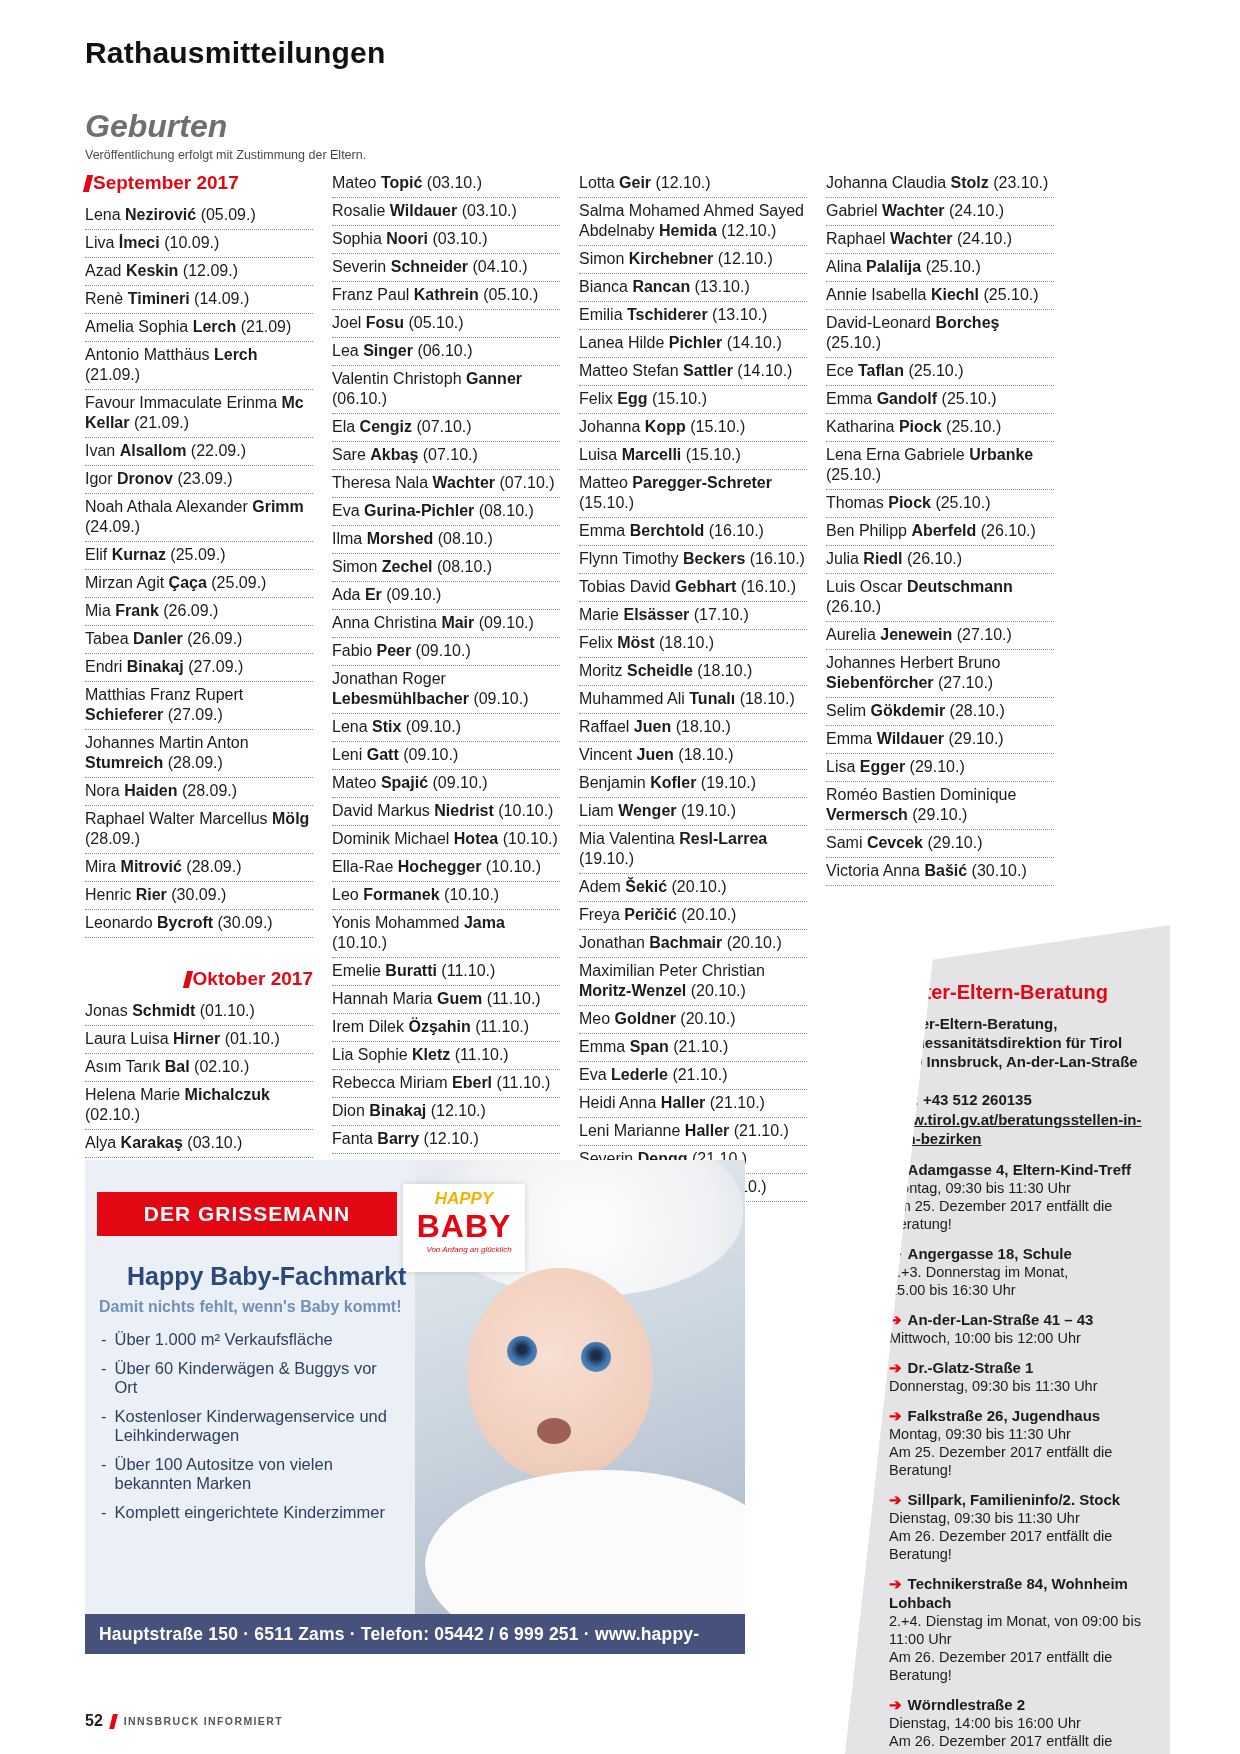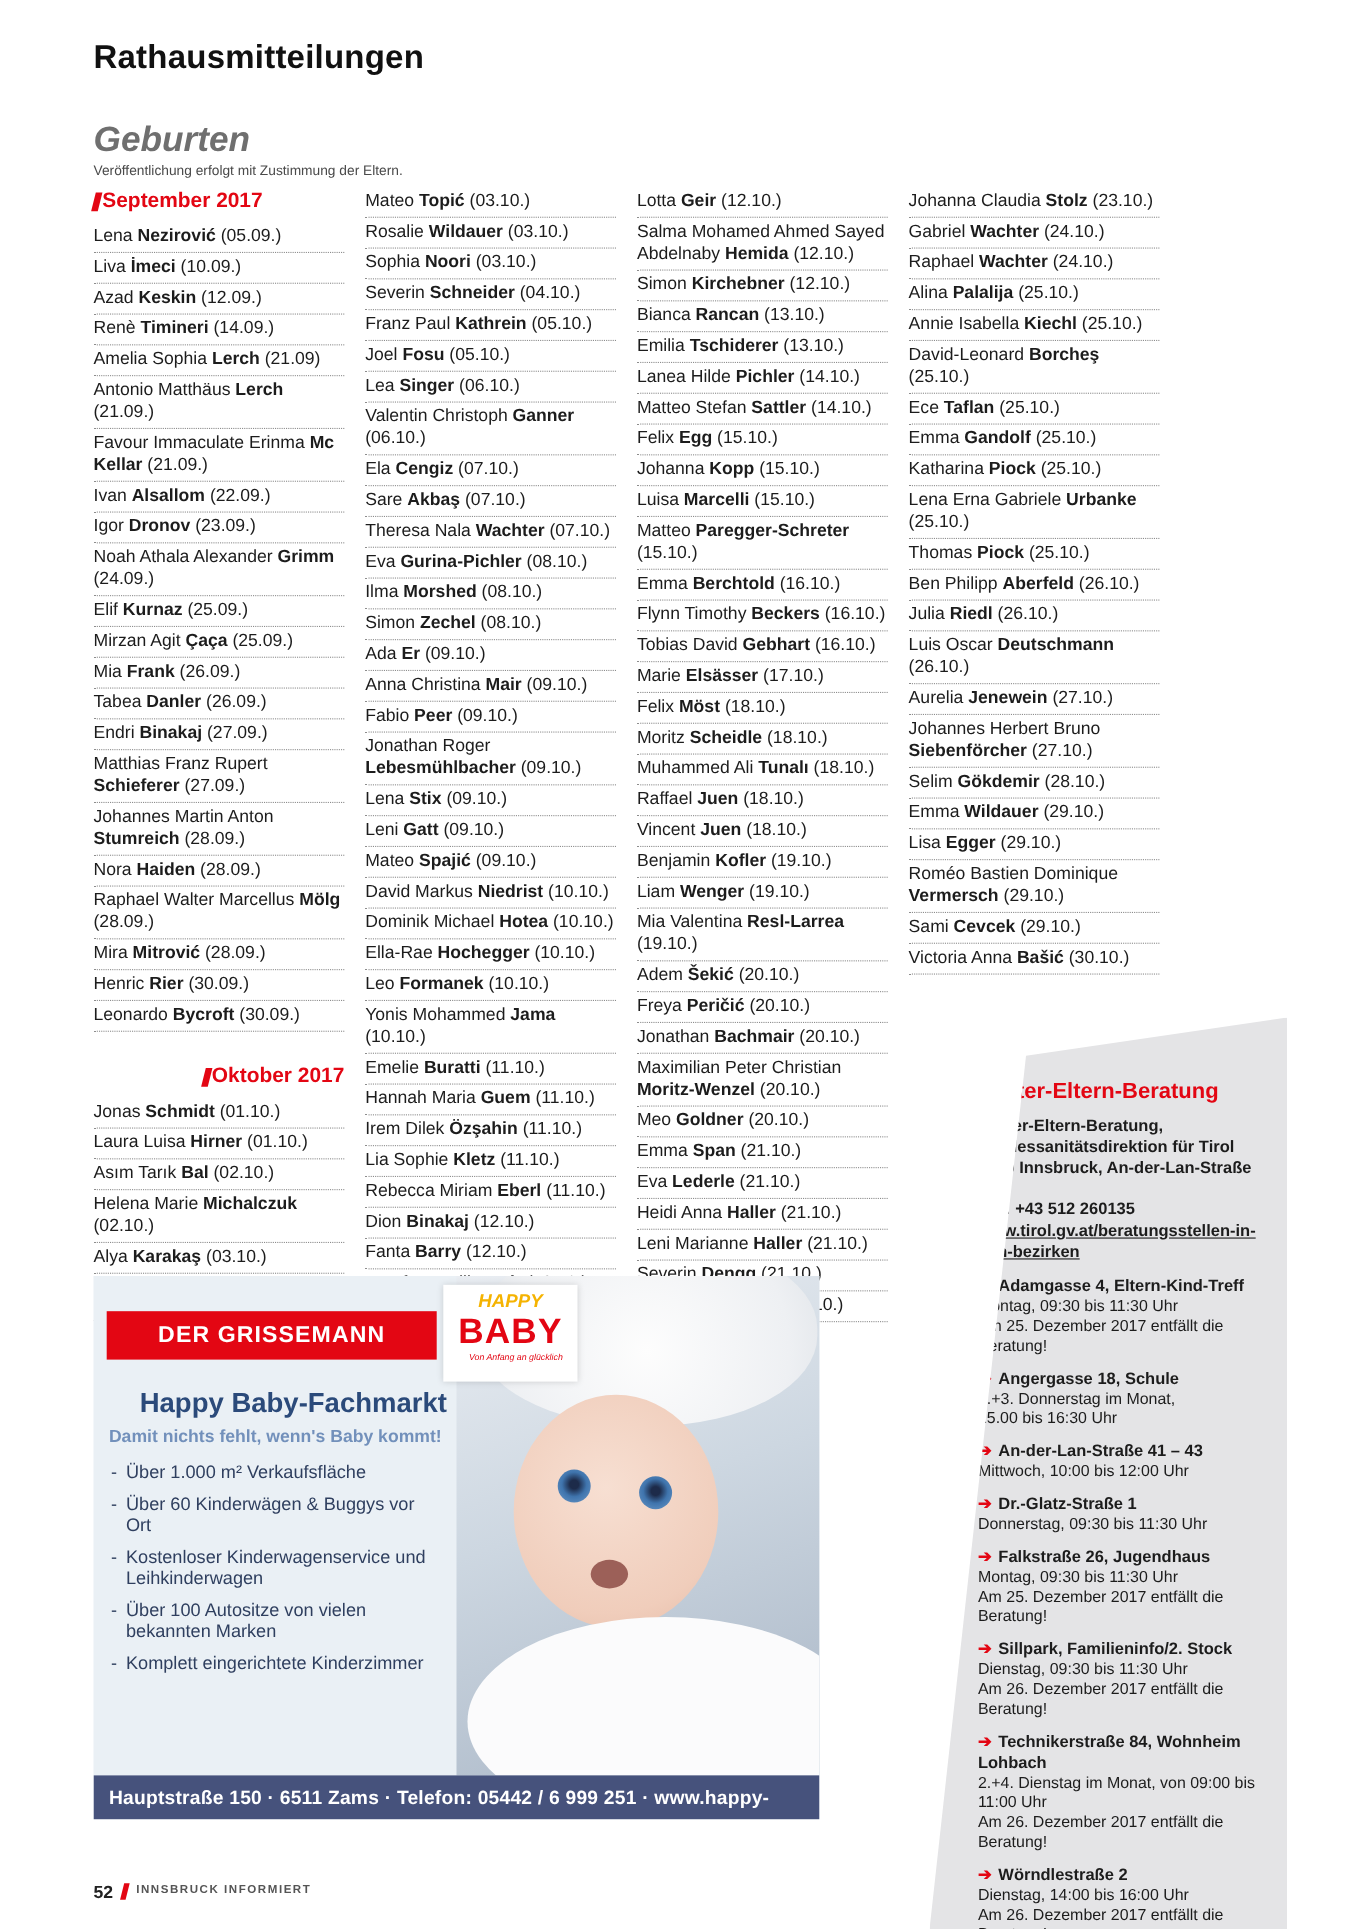--- a/index.html
+++ b/index.html
@@ -24,21 +24,21 @@
   .ad-photo{position:absolute;right:0;top:0;width:330px;height:454px;overflow:hidden;
     background:linear-gradient(160deg,#e9edf2 0%,#cdd7e1 45%,#a9b6c6 100%);}
   .ad-photo .hat{position:absolute;left:18px;top:-34px;width:310px;height:170px;background:radial-gradient(circle at 50% 60%,#fdfdfd 0%,#eef0f3 70%,#dfe3e8 100%);border-radius:48%;}
   .ad-photo .face{position:absolute;left:52px;top:108px;width:186px;height:212px;background:radial-gradient(circle at 45% 40%,#f7dfd2 0%,#f0cdbb 70%,#e4baa6 100%);border-radius:50%;}
   .ad-photo .eye{position:absolute;width:30px;height:30px;border-radius:50%;background:radial-gradient(circle at 50% 45%,#1d2b4a 18%,#3f74ad 50%,#6d9ac8 100%);}
   .ad-photo .eye.l{left:92px;top:176px;} .ad-photo .eye.r{left:166px;top:182px;}
   .ad-photo .mouth{position:absolute;left:122px;top:258px;width:34px;height:26px;background:#9c6058;border-radius:50%;}
   .ad-photo .blanket{position:absolute;right:-40px;bottom:-46px;width:360px;height:190px;background:#fbfbfc;border-radius:50%;}
   .ad-banner{position:absolute;left:12px;top:32px;width:300px;height:44px;background:#e30613;color:#fff;
     display:flex;align-items:center;justify-content:center;font-weight:800;font-size:21px;letter-spacing:1px;}
-  .ad-logo{position:absolute;left:318px;top:8px;width:122px;height:88px;background:#fff;text-align:center;box-shadow:0 0 6px rgba(0,0,0,.15);}
+  .ad-logo{position:absolute;left:318px;top:24px;width:122px;height:88px;background:#fff;text-align:center;box-shadow:0 0 6px rgba(0,0,0,.15);}
   .ad-logo .happy{color:#f5b301;font-weight:800;font-style:italic;font-size:17px;line-height:22px;margin-top:4px;}
   .ad-logo .baby{color:#e30613;font-weight:800;font-size:32px;line-height:32px;letter-spacing:1px;}
   .ad-logo .tag{color:#e30613;font-style:italic;font-size:8px;margin-top:3px;margin-left:10px;}
   .ad-headline{position:absolute;left:14px;top:102px;color:#2b4a7a;font-weight:800;font-size:25px;margin-left:28px;}
   .ad-subheadline{position:absolute;left:14px;top:138px;color:#7290bb;font-weight:700;font-size:16px;}
   .ad-bullets{position:absolute;left:16px;top:170px;width:300px;}
   .ad-bullet{display:flex;gap:8px;color:#2f3f5f;font-size:16.5px;line-height:19px;margin-bottom:10px;}
   .ad-bar{position:absolute;left:0;bottom:0;width:660px;height:40px;background:#46527c;color:#fff;
     font-weight:700;font-size:17.5px;line-height:40px;padding-left:14px;box-sizing:border-box;letter-spacing:.2px;}
   
@@ -48,21 +48,21 @@
   .b-title{color:#e30613;font-weight:800;font-size:20px;margin-bottom:10px;}
   .b-addr-line{font-weight:700;font-size:15px;line-height:19px;}
   .b-link{display:inline-block;font-weight:700;font-size:15px;line-height:19px;text-decoration:underline;color:#1c1c1c;margin-top:1px;}
   .b-entries{margin-top:12px;}
   .b-entry{margin-bottom:11px;}
   .b-locline{font-size:15px;line-height:19px;}
   .b-arrow{color:#e30613;font-weight:800;margin-right:6px;}
   .b-loc{font-weight:700;}
   .b-line{font-size:14.5px;line-height:18px;}
   
-  .footer{position:absolute;left:85px;top:1712px;display:flex;gap:8px;}
+  .footer{position:absolute;left:85px;top:1712px;display:flex;align-items:center;gap:8px;}
   .footer .pno{font-size:16px;font-weight:700;color:#222;}
   .footer .slash{display:inline-block;width:5px;height:15px;background:#e30613;transform:skewX(-14deg);}
   .footer .mag{font-size:10.5px;letter-spacing:1.4px;color:#555;font-weight:700;}
 </style>
 </head>
 <body>
 
 <div class="page-title">Rathausmitteilungen</div>
 <div class="section-title">Geburten</div>
 <div class="consent-note">Veröffentlichung erfolgt mit Zustimmung der Eltern.</div>

